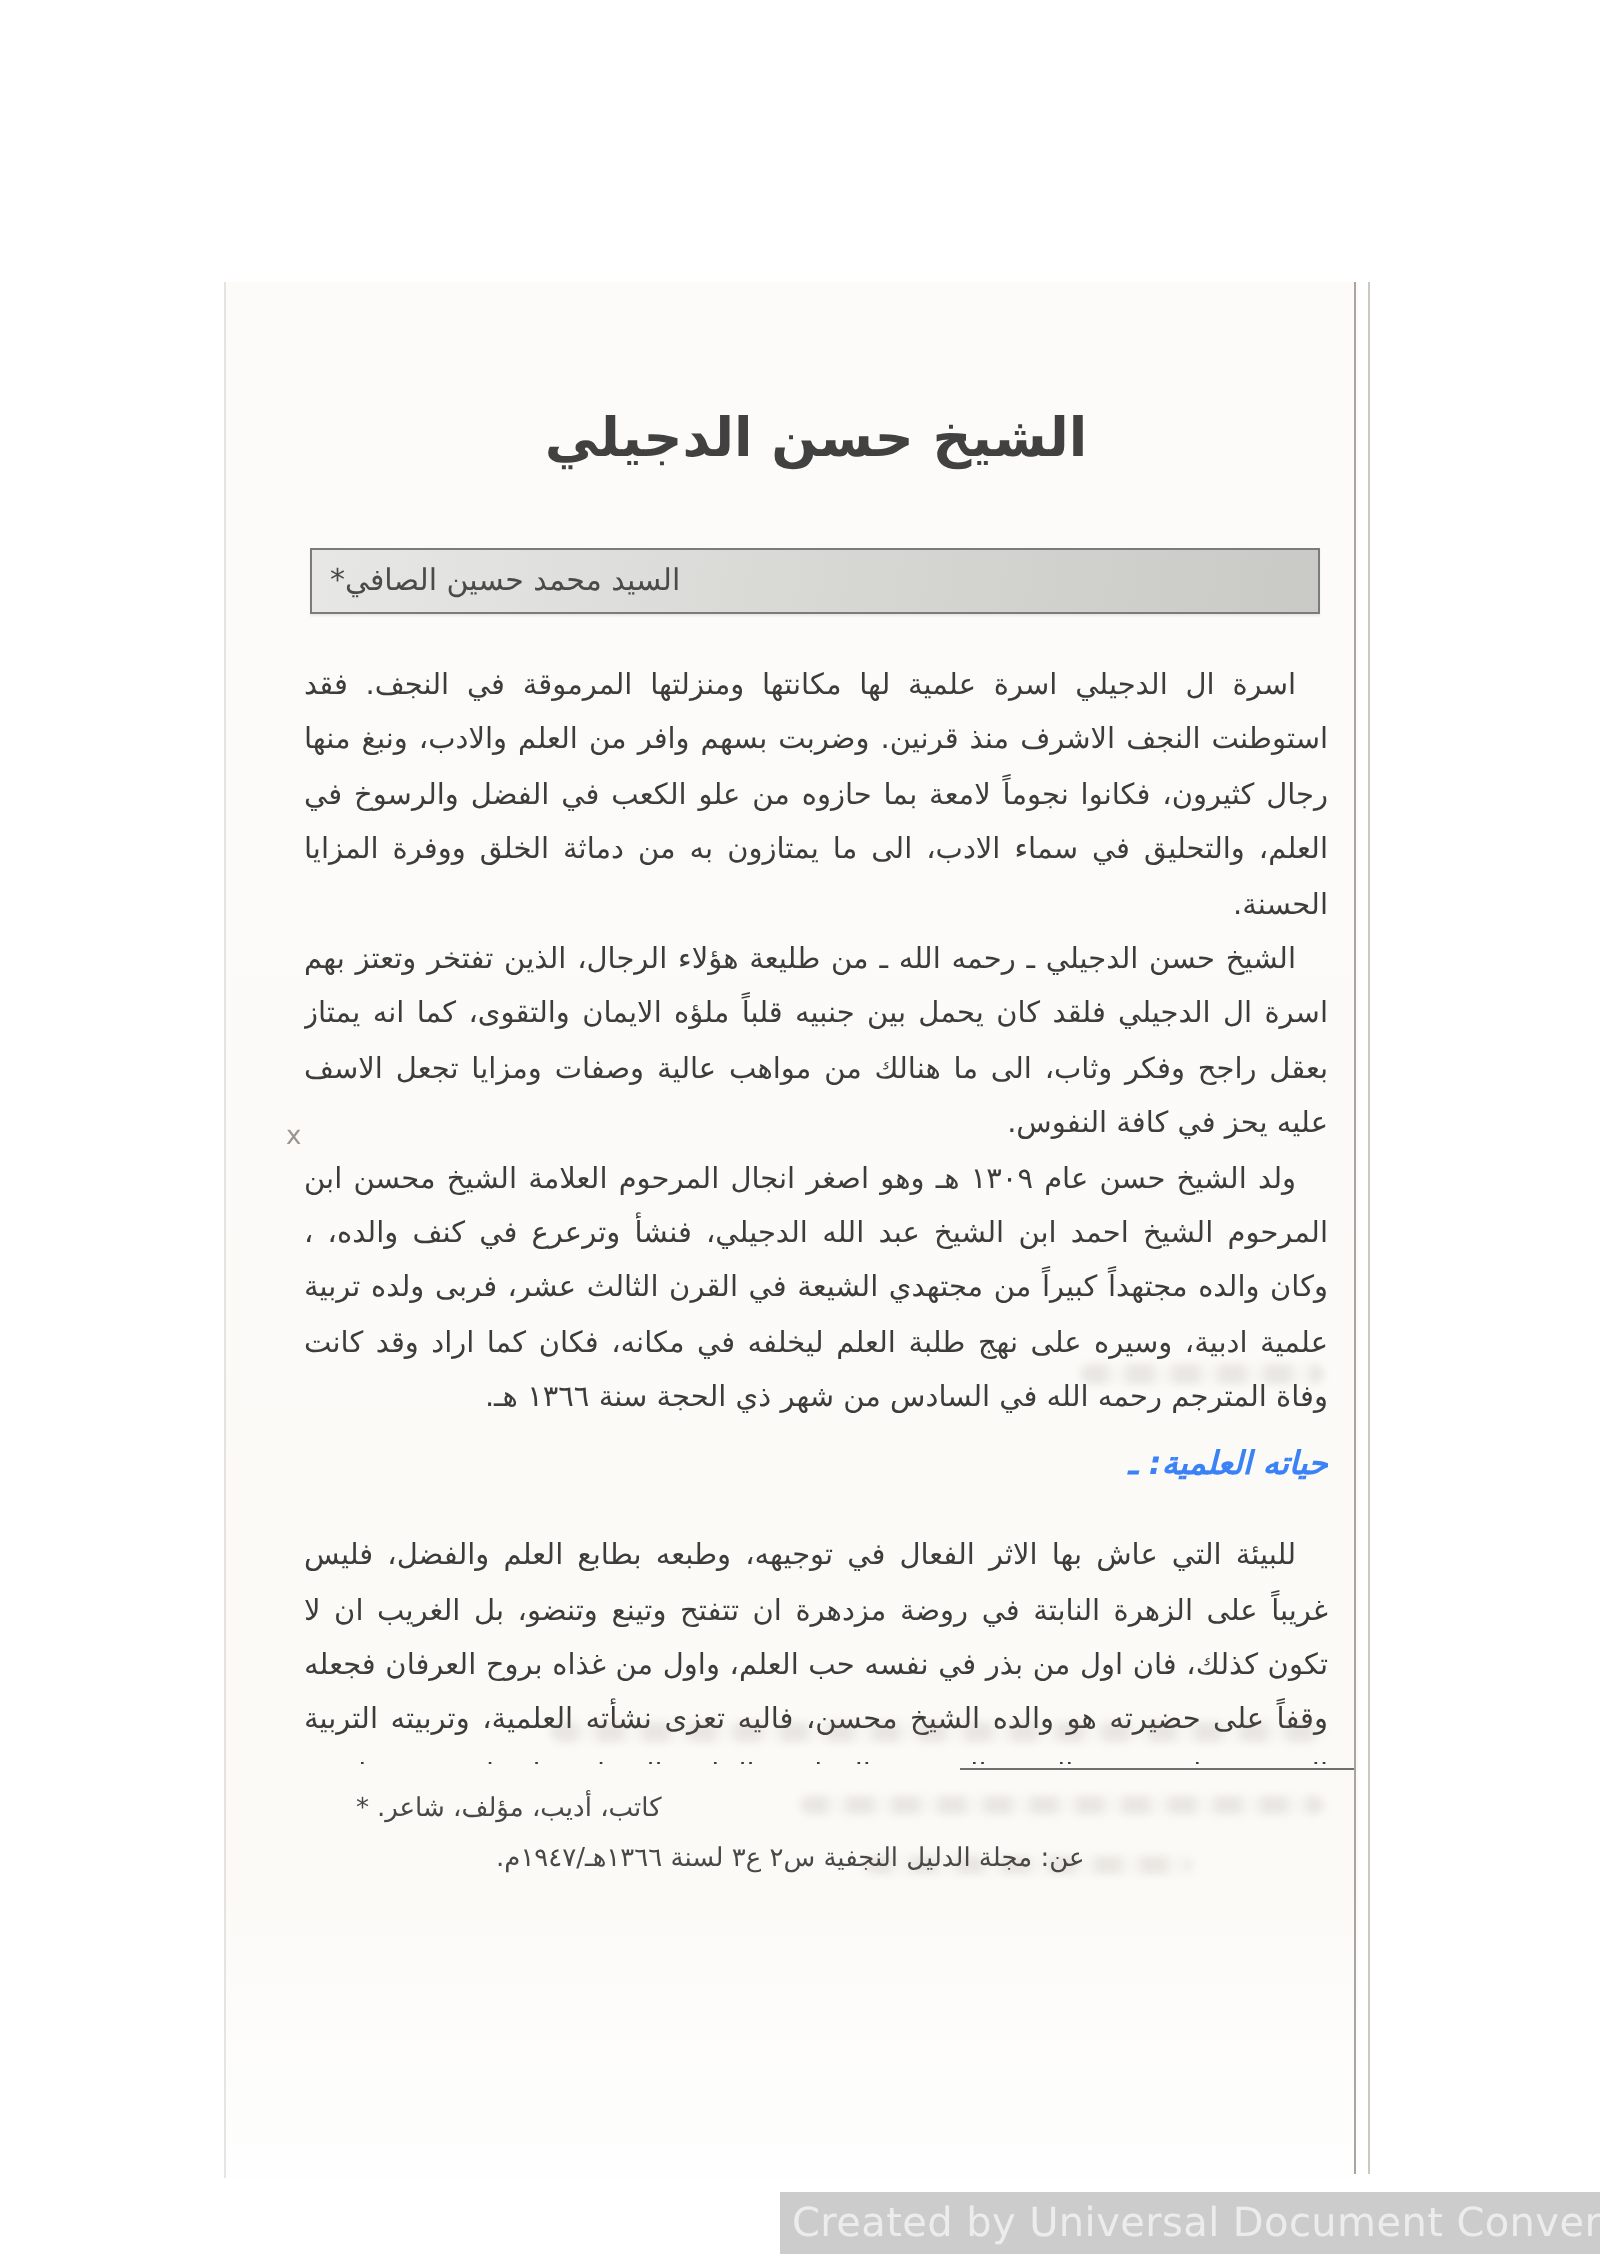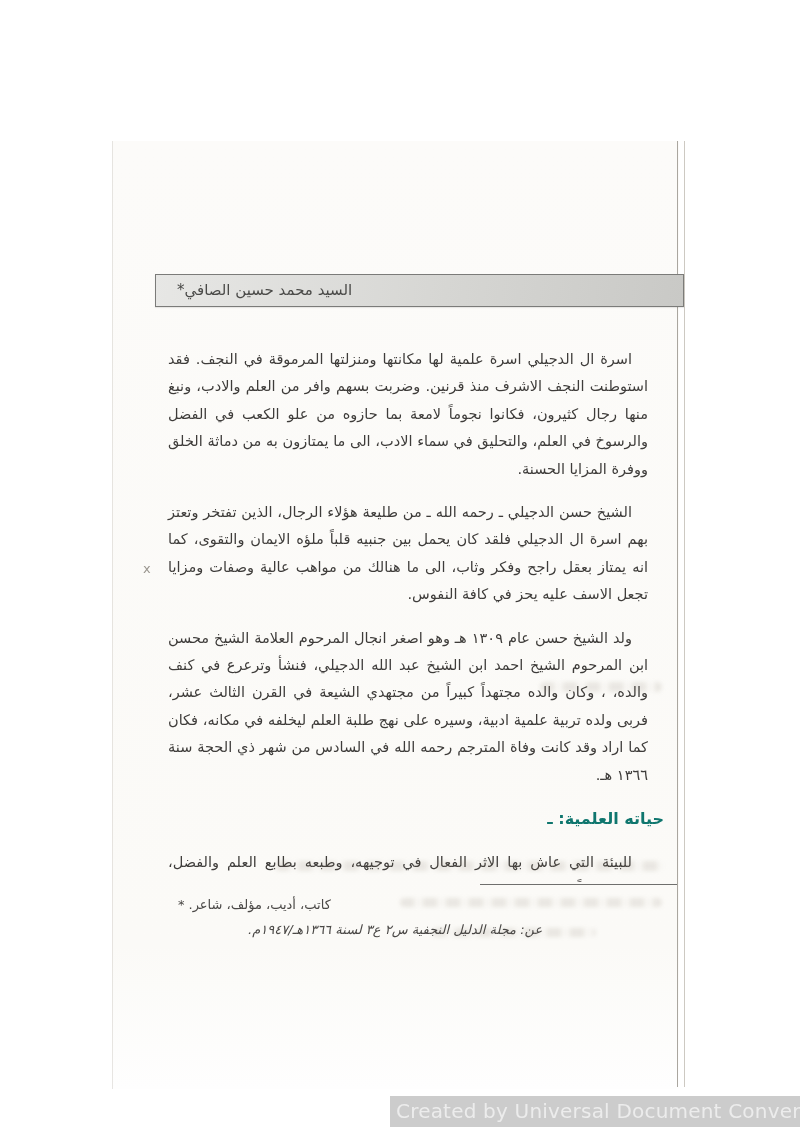--- a/index.html
+++ b/index.html
@@ -25,49 +25,49 @@
     font-size:27px;font-weight:bold;color:#414141;
     letter-spacing:0.5px;
   }
   .byline-box{
     position:absolute;left:155px;top:274px;width:485px;height:31px;
     border:1px solid #7b7b79;
     background:linear-gradient(100deg,#e7e7e5 0%,#d6d6d3 55%,#c9c9c6 100%);
     box-shadow:0 1px 1px rgba(0,0,0,0.08);
     direction:rtl;text-align:left;
     font-size:15px;color:#4a4a48;line-height:30px;
-    padding:0 21px;
+    padding:0 9px;
   }
   .margin-x{
     position:absolute;left:143px;top:561px;
     font-size:13px;color:#9a968f;
   }
   .body-text{
     position:absolute;left:152px;top:330px;width:512px;height:552px;
     overflow:hidden;
     direction:rtl;text-align:justify;
     font-size:14.5px;line-height:27.4px;color:#3e3c3a;
   }
-  .body-text p{margin:16px;text-indent:16px;}
+  .body-text p{margin:0;text-indent:16px;}
   .body-text h2{
-    margin:4px 0 8px;text-indent:0;
-    font-size:16px;font-weight:bold;color:#0f766e;
+    margin:4px 0 20px;text-indent:0;
+    font-size:16px;font-weight:bold;color:#3b82f6;font-style:italic;
   }
   .footnote-rule{
     position:absolute;left:480px;top:884px;width:197px;height:0;
     border-top:1px solid #6f6f6d;
   }
   .footnote-1{
     position:absolute;left:150px;top:897px;
     font-size:13px;color:#4a4846;direction:ltr;white-space:nowrap;margin-left:28px;
   }
   .footnote-1 .star{margin-right:4px;color:#4a4846;}
   .footnote-2{
     position:absolute;left:248px;top:922px;
-    font-size:13px;color:#4a4846;direction:rtl;white-space:nowrap;font-style:italic;
+    font-size:13px;color:#4a4846;direction:rtl;white-space:nowrap;
   }
   .page-number{
     position:absolute;left:152px;top:940px;width:512px;
     text-align:center;font-size:13.5px;color:#55534f;direction:rtl;
   }
   
   .smudge{
     position:absolute;height:10px;border-radius:5px;
     background:repeating-linear-gradient(90deg,rgba(130,118,100,0.14) 0 14px,rgba(130,118,100,0.03) 14px 23px);
     filter:blur(2px);
@@ -86,20 +86,21 @@
 </style>
 </head>
 <body>
 
 <div class="canvas">
 
   <div class="page-tone"></div>
   <div class="edge-line-1"></div>
   <div class="edge-line-2"></div>
 
+  <div class="doc-title">الشيخ حسن الدجيلي</div>
 
   <div class="byline-box">
     <span>السيد محمد حسين الصافي*</span>
   </div>
 
   <div class="margin-x">x</div>
 
   <div class="body-text">
     <p>اسرة ال الدجيلي اسرة علمية لها مكانتها ومنزلتها المرموقة في النجف. فقد استوطنت النجف الاشرف منذ قرنين. وضربت بسهم وافر من العلم والادب، ونبغ منها رجال كثيرون، فكانوا نجوماً لامعة بما حازوه من علو الكعب في الفضل والرسوخ في العلم، والتحليق في سماء الادب، الى ما يمتازون به من دماثة الخلق ووفرة المزايا الحسنة.</p>
     <p>الشيخ حسن الدجيلي ـ رحمه الله ـ من طليعة هؤلاء الرجال، الذين تفتخر وتعتز بهم اسرة ال الدجيلي فلقد كان يحمل بين جنبيه قلباً ملؤه الايمان والتقوى، كما انه يمتاز بعقل راجح وفكر وثاب، الى ما هنالك من مواهب عالية وصفات ومزايا تجعل الاسف عليه يحز في كافة النفوس.</p>

